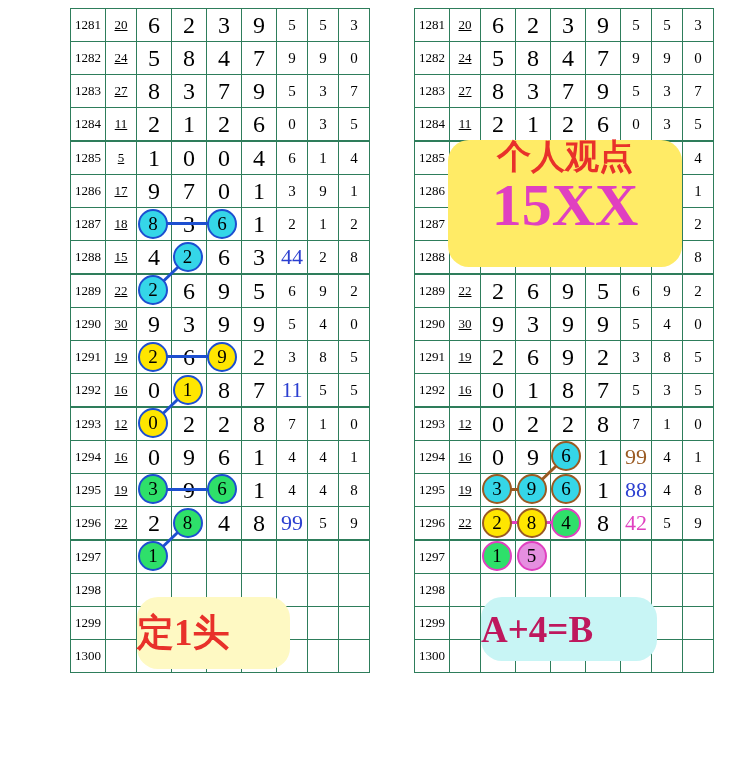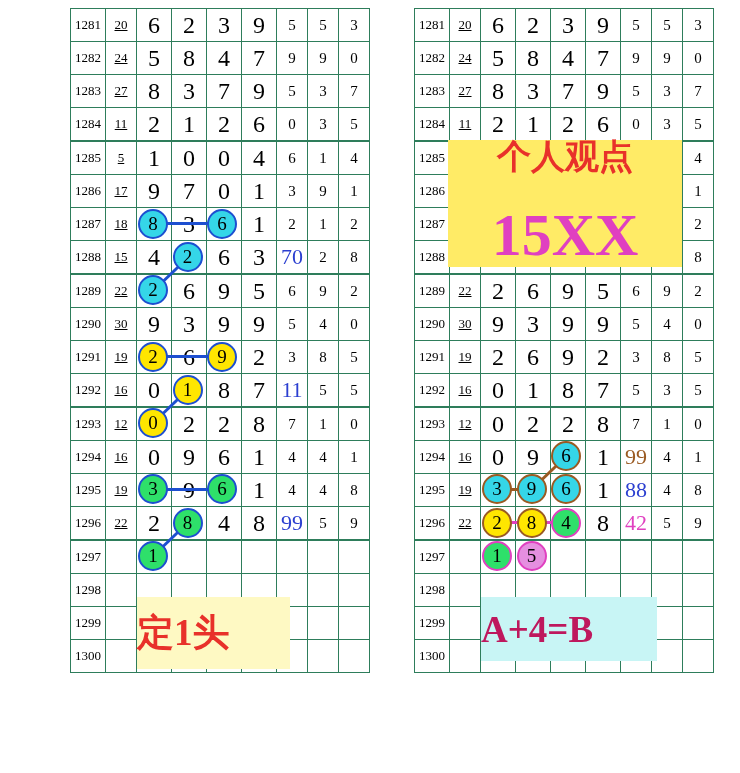--- a/index.html
+++ b/index.html
@@ -41,21 +41,21 @@
   .mk.cyan2{background:#35d6e8;border:2px solid #9a5a22;}
   .mk.yellow2{background:#ffe600;border:2px solid #9a5a22;}
   .mk.green2{background:#2ee06a;border:2px solid #e040c0;}
   .mk.pinkring{background:#2ee06a;border:2px solid #e040c0;}
   .mk.magentaring{background:#e58fe0;border:2px solid #e040c0;}
   
   .conn{position:absolute;background:#1d4fd0;height:3px;z-index:1;}
   .conn.br{background:#9a5a22;}
   .conn.mg{background:#e040c0;}
   
-  .note{position:absolute;z-index:5;display:flex;align-items:center;justify-content:space-between;}
+  .note{position:absolute;z-index:5;display:flex;align-items:center;justify-content:flex-start;border-radius:21px;}
   .note-left-bottom{
     left:101px;top:597px;width:153px;height:72px;background:#fef9c3;
     color:#e8312a;font-size:37px;font-family:"Liberation Serif",serif;font-weight:bold;
   }
   .note-right-bottom{
     left:445px;top:597px;width:176px;height:64px;background:#c8f5f5;
     color:#be185d;font-size:37px;font-family:"Liberation Serif",serif;font-weight:bold;
   }
   .note-right-top{
     left:412px;top:140px;width:234px;height:127px;background:#ffeb66;
@@ -148,21 +148,21 @@
           <td class="sm">1</td>
           <td class="sm">2</td>
         </tr>
         <tr class="">
           <td class="idx">1288</td>
           <td class="sub rsep">15</td>
           <td class="big">4</td>
           <td class="big">2</td>
           <td class="big">6</td>
           <td class="big rsep">3</td>
-          <td class="sm"><span class="blue">70</span></td>
+          <td class="sm"><span class="blue">44</span></td>
           <td class="sm">2</td>
           <td class="sm">8</td>
         </tr>
         <tr class="sep">
           <td class="idx">1289</td>
           <td class="sub rsep">22</td>
           <td class="big">2</td>
           <td class="big">6</td>
           <td class="big">9</td>
           <td class="big rsep">5</td>

